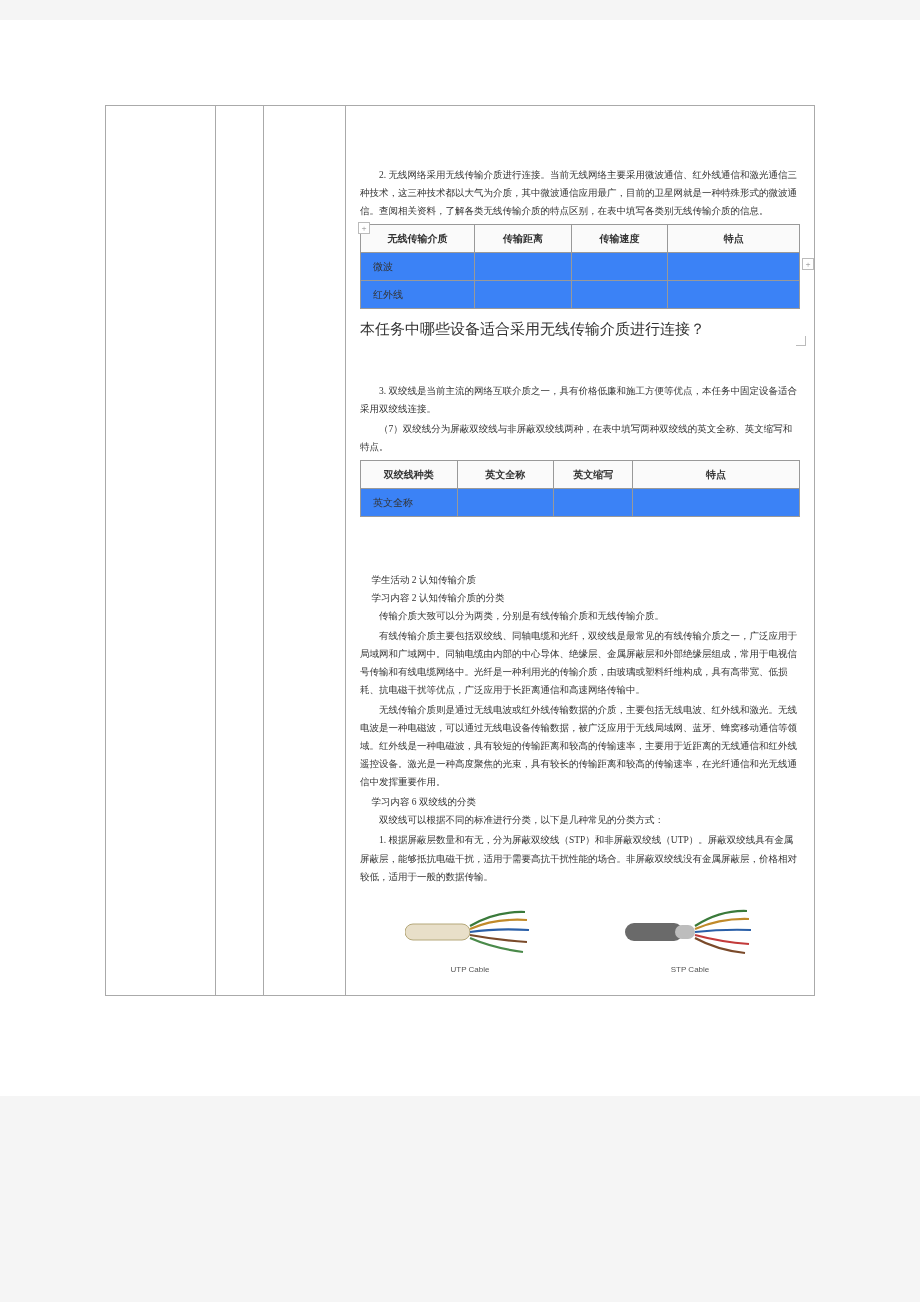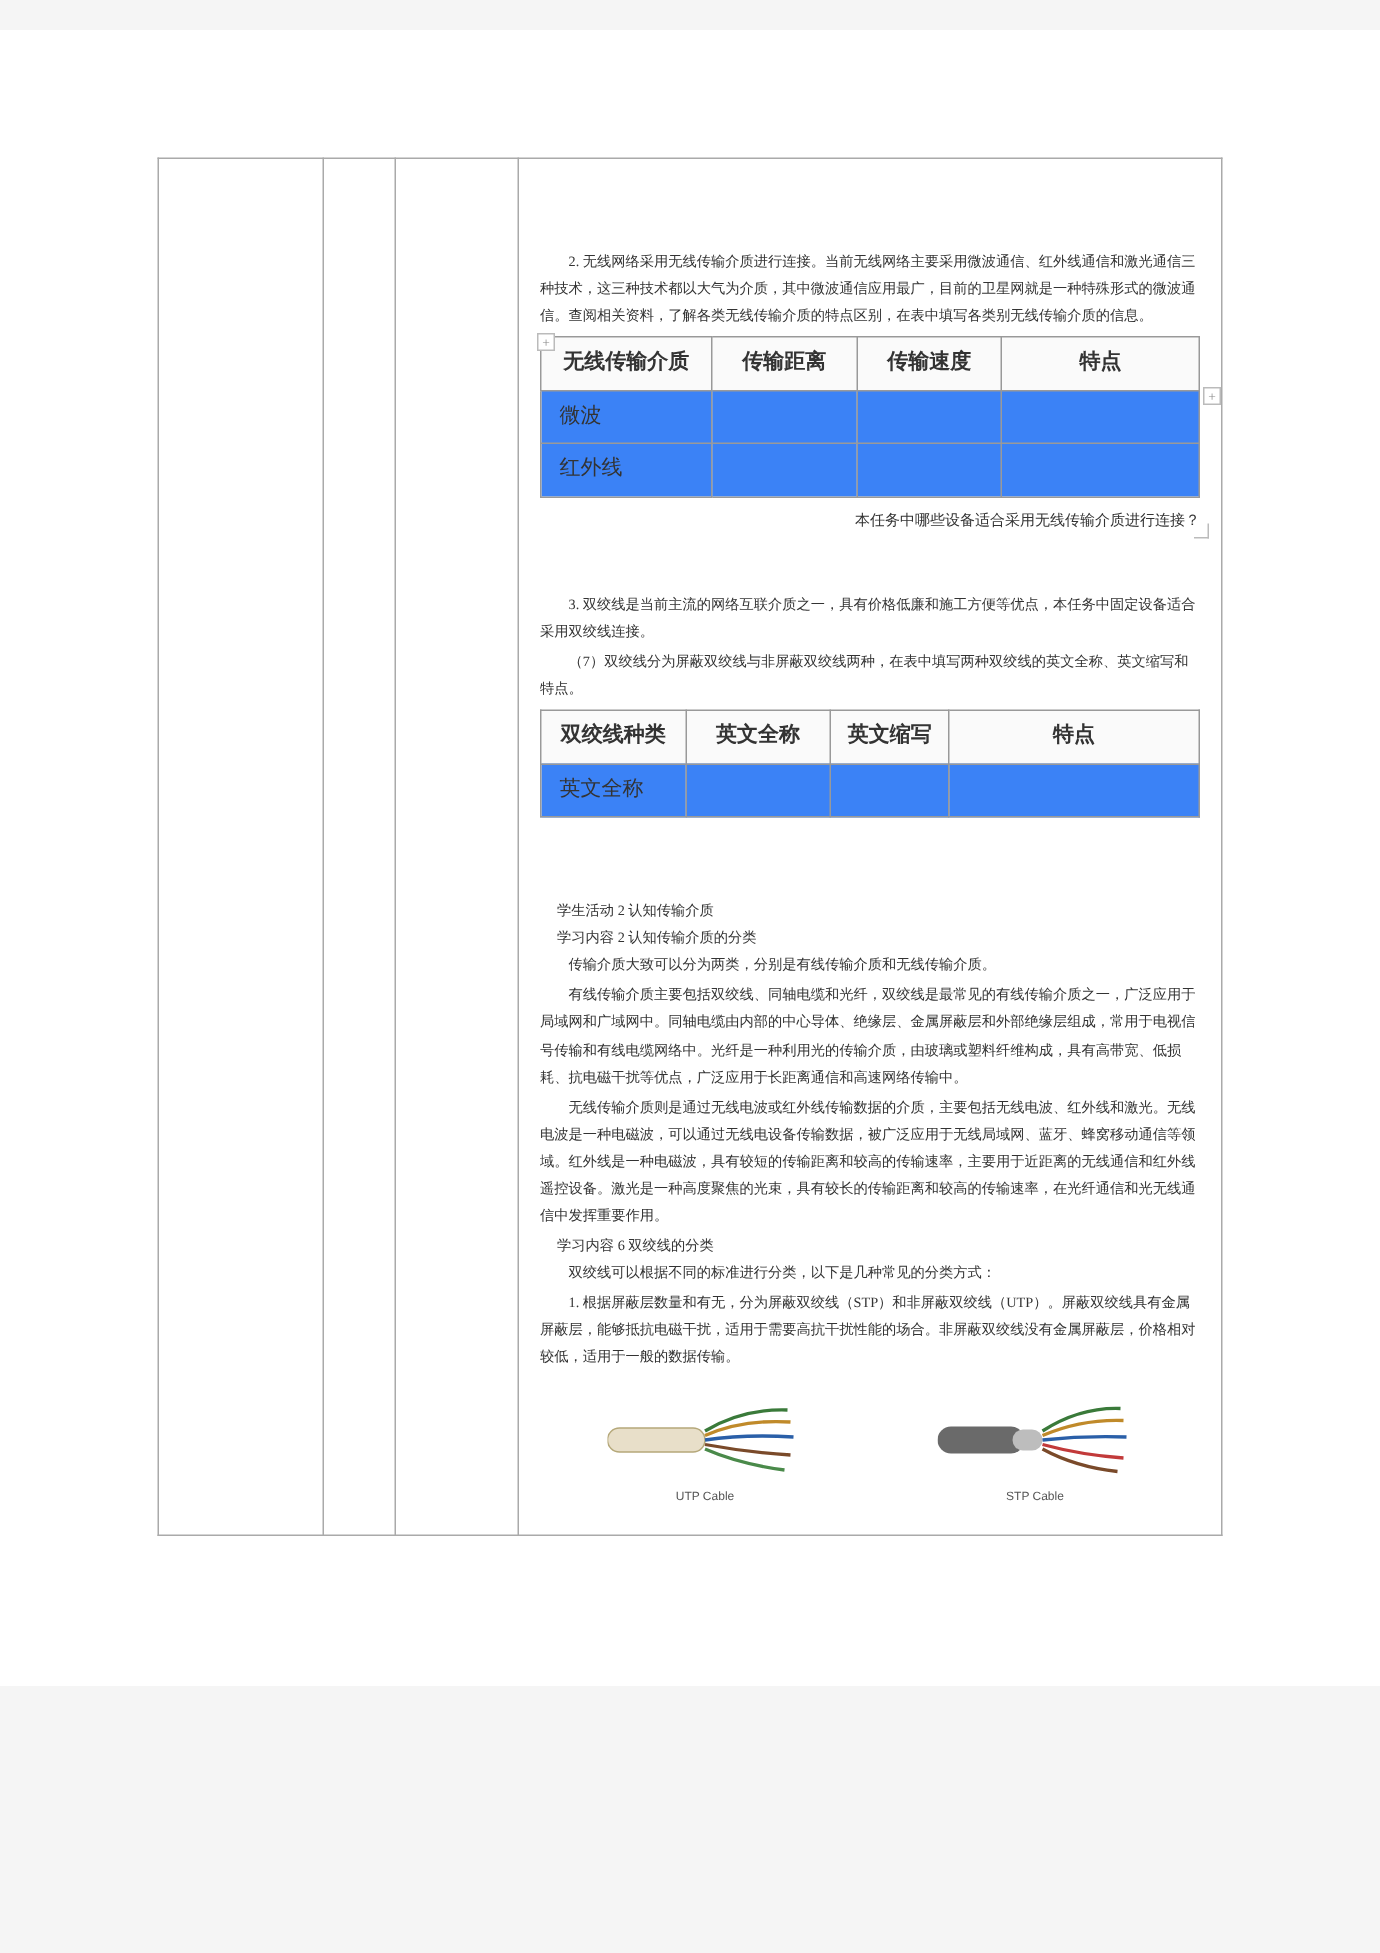--- a/index.html
+++ b/index.html
@@ -34,37 +34,37 @@
     .content {
       padding: 8px 14px 12px 14px;
       line-height: 1.9;
       font-size: 9.5px;
     }
     .para { text-indent: 2em; margin-bottom: 2px; }
     .inner-table {
       width: 100%;
       border-collapse: collapse;
       margin: 4px 0 6px 0;
-      font-size: 14px;
+      font-size: 10px;
       border-radius: 11px;
     }
     .inner-table th, .inner-table td {
       border: 1px solid #999;
       padding: 4px 6px;
       text-align: center;
       background: #3b82f6;
     }
     .inner-table th {
       font-weight: bold;
       background: #fafafa;
     }
     .inner-table .lcol { text-align: left; padding-left: 12px; }
     .caption {
-      text-align: right;
-      font-size: 10px;
+      text-align: left;
+      font-size: 15px;
       margin: 2px 0 12px 0;
     }
     .spacer { height: 26px; }
     .section-title {
       text-indent: 1.2em;
       margin-top: 22px;
     }
     .sub-title {
       text-indent: 1.2em;
     }

